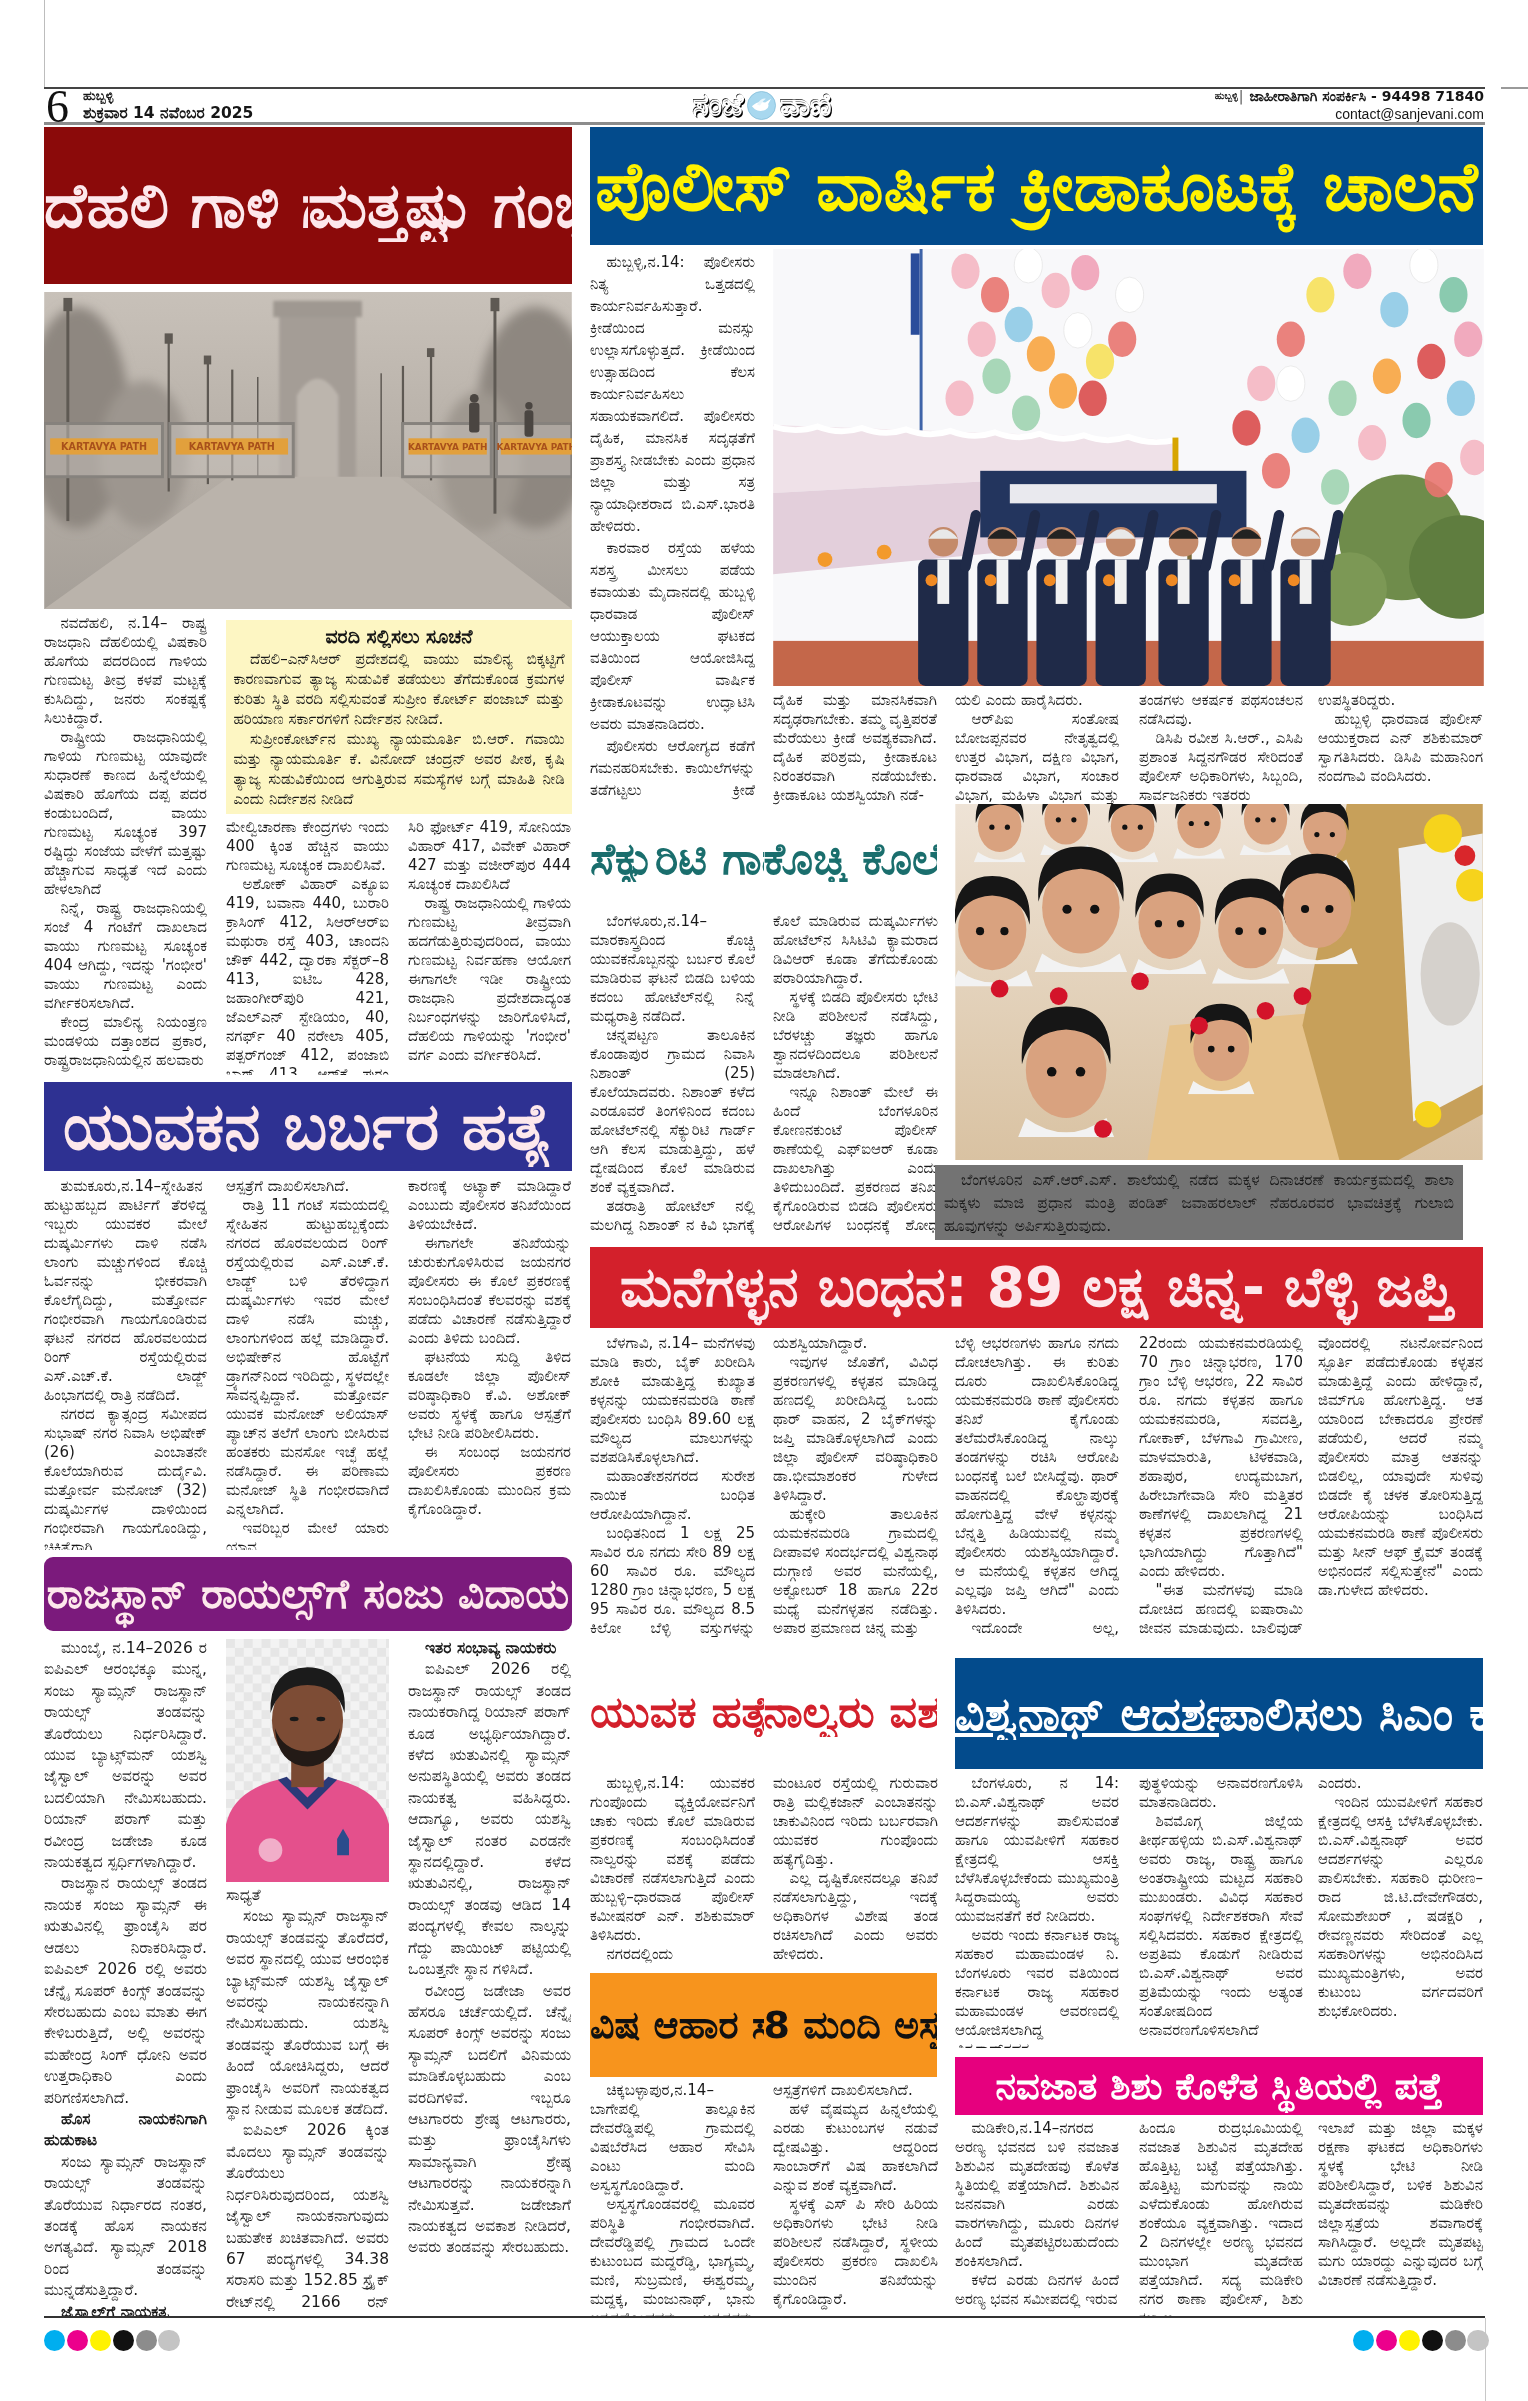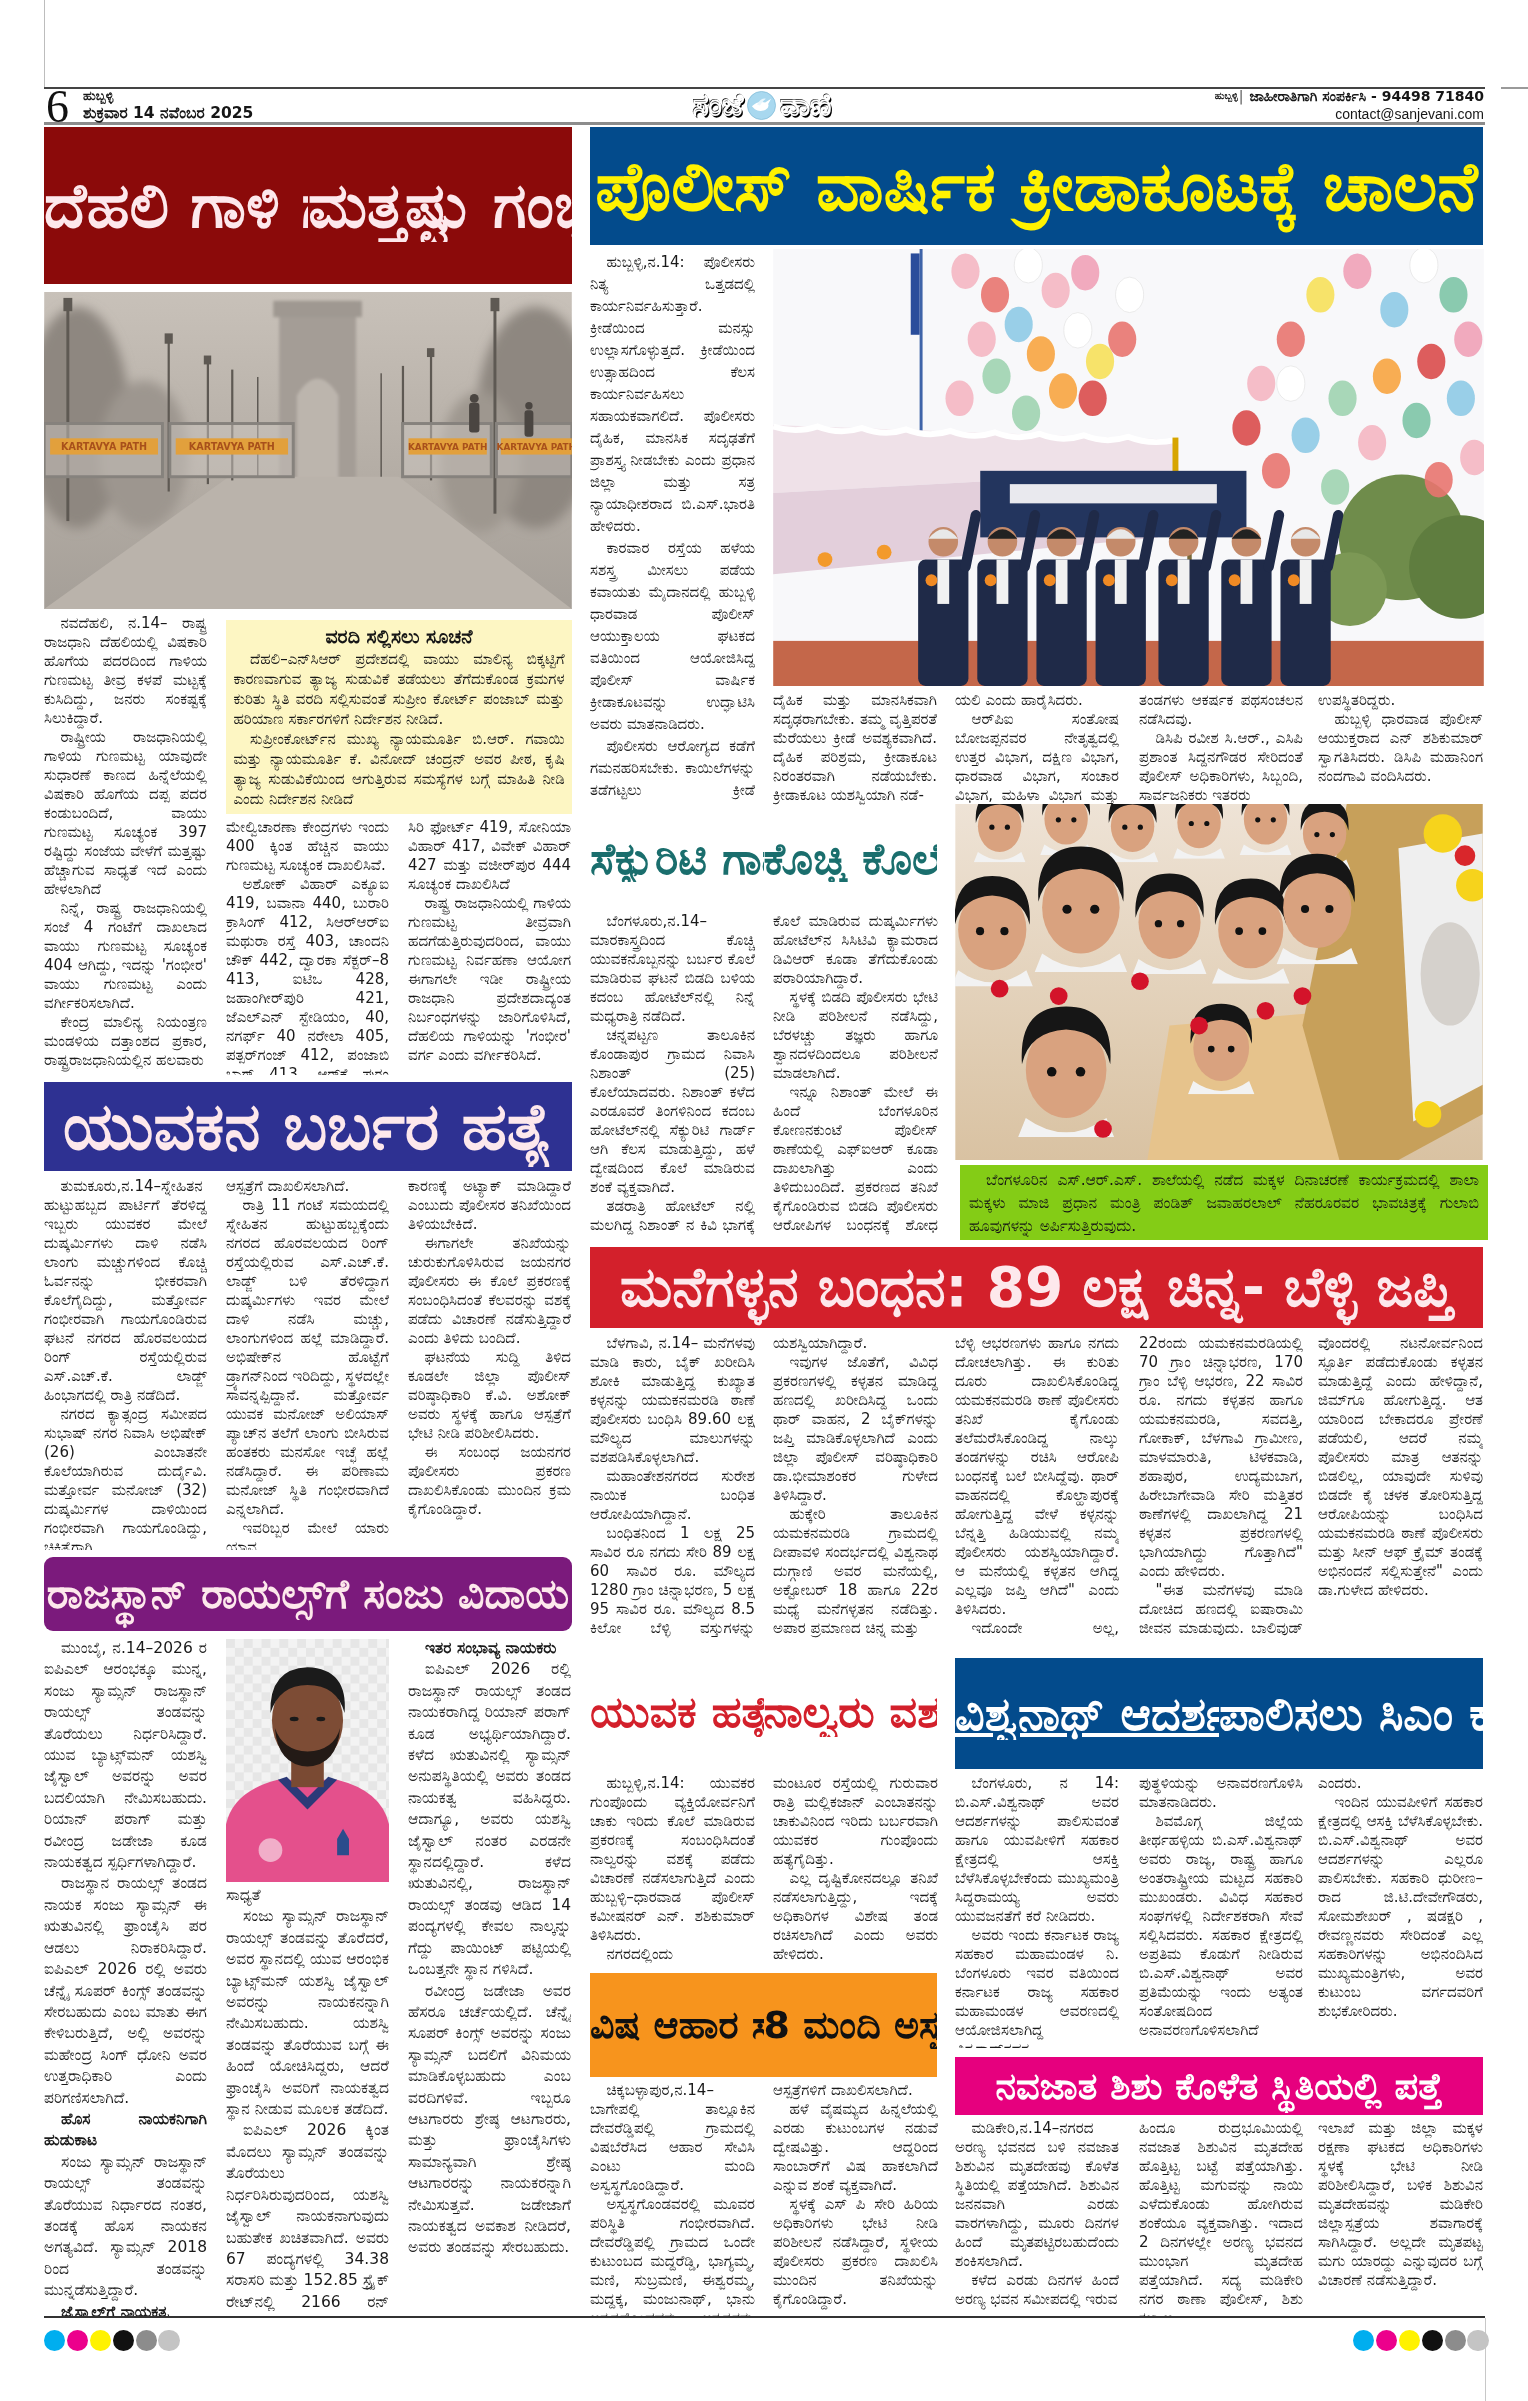--- a/index.html
+++ b/index.html
@@ -447,21 +447,21 @@
       <g id="roses">
           <circle cx="60" cy="250" r="12" fill="#d3132a"></circle>
           <circle cx="140" cy="260" r="12" fill="#d3132a"></circle>
           <circle cx="250" cy="240" r="12" fill="#d3132a"></circle>
           <circle cx="330" cy="300" r="12" fill="#d3132a"></circle>
           <circle cx="420" cy="280" r="12" fill="#d3132a"></circle>
           <circle cx="470" cy="260" r="12" fill="#d3132a"></circle>
           <circle cx="200" cy="440" r="12" fill="#d3132a"></circle>
         </g>
     </svg>
-    <div class="caption" style="left: 960px; top: 1165px; width: 528px; height: 75px; background: #84cc16;">ಬೆಂಗಳೂರಿನ ಎಸ್.ಆರ್.ಎಸ್. ಶಾಲೆಯಲ್ಲಿ ನಡೆದ ಮಕ್ಕಳ ದಿನಾಚರಣೆ ಕಾರ್ಯಕ್ರಮದಲ್ಲಿ ಶಾಲಾ ಮಕ್ಕಳು ಮಾಜಿ ಪ್ರಧಾನ ಮಂತ್ರಿ ಪಂಡಿತ್ ಜವಾಹರಲಾಲ್ ನೆಹರೂರವರ ಭಾವಚಿತ್ರಕ್ಕೆ ಗುಲಾಬಿ ಹೂವುಗಳನ್ನು ಅರ್ಪಿಸುತ್ತಿರುವುದು.</div>
+    <div class="caption" style="left: 935px; top: 1165px; width: 528px; height: 75px; background: #737373;">ಬೆಂಗಳೂರಿನ ಎಸ್.ಆರ್.ಎಸ್. ಶಾಲೆಯಲ್ಲಿ ನಡೆದ ಮಕ್ಕಳ ದಿನಾಚರಣೆ ಕಾರ್ಯಕ್ರಮದಲ್ಲಿ ಶಾಲಾ ಮಕ್ಕಳು ಮಾಜಿ ಪ್ರಧಾನ ಮಂತ್ರಿ ಪಂಡಿತ್ ಜವಾಹರಲಾಲ್ ನೆಹರೂರವರ ಭಾವಚಿತ್ರಕ್ಕೆ ಗುಲಾಬಿ ಹೂವುಗಳನ್ನು ಅರ್ಪಿಸುತ್ತಿರುವುದು.</div>
   </section>
 
   <section>
     <div class="hl" style="left: 590px; top: 1247px; width: 893px; height: 81px; font-size: 55px; line-height: 77px; background: rgb(211, 32, 43); color: rgb(253, 232, 236);">
       <span class="ln fit" style="font-size: 55px;">ಮನೆಗಳ್ಳನ ಬಂಧನ: 89 ಲಕ್ಷ ಚಿನ್ನ- ಬೆಳ್ಳಿ ಜಪ್ತಿ</span>
     </div>
     <div class="col" style="left:590px;top:1334px;width:165px;height:305px">
         <p class="paragraph">ಬೆಳಗಾವಿ, ನ.14– ಮನೆಗಳವು ಮಾಡಿ ಕಾರು, ಬೈಕ್ ಖರೀದಿಸಿ ಶೋಕಿ ಮಾಡುತ್ತಿದ್ದ ಕುಖ್ಯಾತ ಕಳ್ಳನನ್ನು ಯಮಕನಮರಡಿ ಠಾಣೆ ಪೊಲೀಸರು ಬಂಧಿಸಿ 89.60 ಲಕ್ಷ ಮೌಲ್ಯದ ಮಾಲುಗಳನ್ನು ವಶಪಡಿಸಿಕೊಳ್ಳಲಾಗಿದೆ.</p>
         <p class="paragraph">ಮಹಾಂತೇಶನಗರದ ಸುರೇಶ ನಾಯಿಕ ಬಂಧಿತ ಆರೋಪಿಯಾಗಿದ್ದಾನೆ.</p>
         <p class="paragraph">ಬಂಧಿತನಿಂದ 1 ಲಕ್ಷ 25 ಸಾವಿರ ರೂ ನಗದು ಸೇರಿ 89 ಲಕ್ಷ 60 ಸಾವಿರ ರೂ. ಮೌಲ್ಯದ 1280 ಗ್ರಾಂ ಚಿನ್ನಾಭರಣ, 5 ಲಕ್ಷ 95 ಸಾವಿರ ರೂ. ಮೌಲ್ಯದ 8.5 ಕಿಲೋ ಬೆಳ್ಳಿ ವಸ್ತುಗಳನ್ನು ವಶಪಡಿಸಿಕೊಳ್ಳುವಲ್ಲಿ</p>

